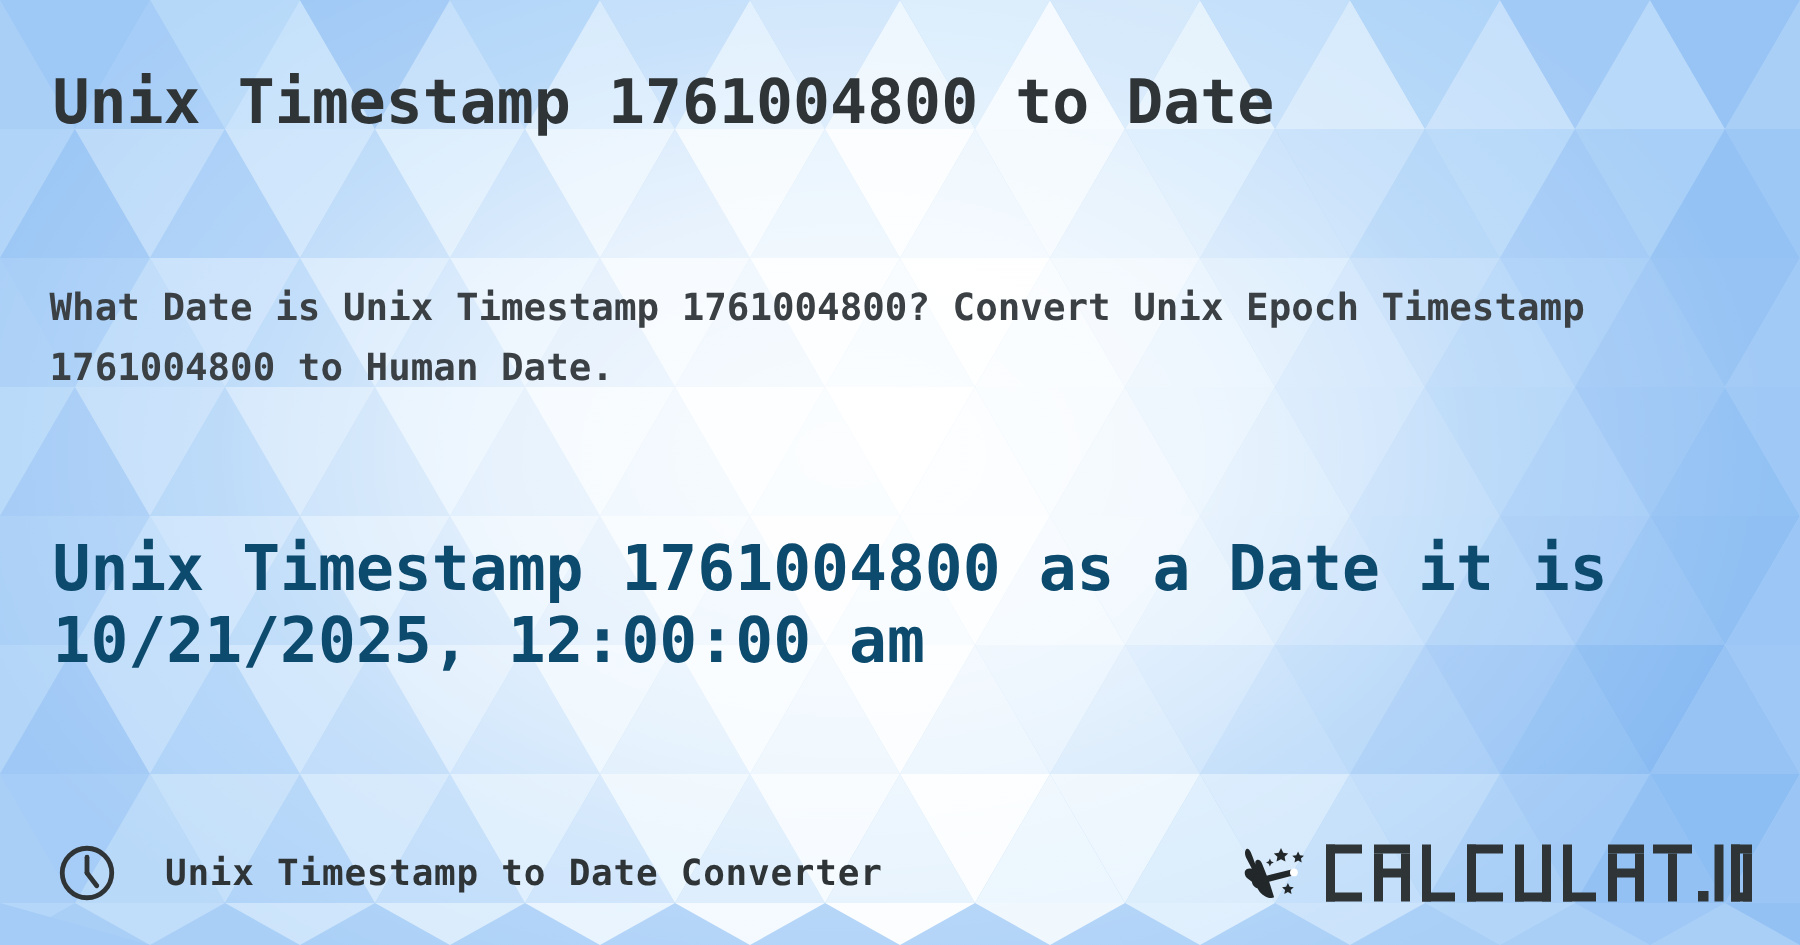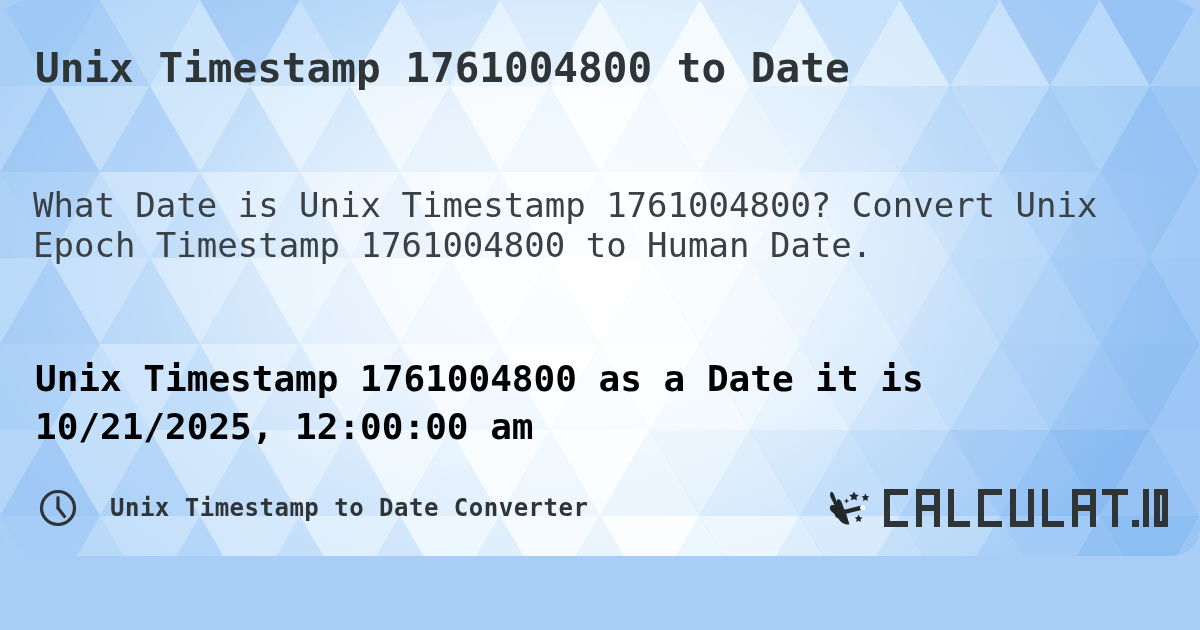--- a/index.html
+++ b/index.html
@@ -5,23 +5,22 @@
   * { margin:0; padding:0; box-sizing:border-box; }
   html,body { width:1200px; height:630px; overflow:hidden; }
   body {
     font-family:"DejaVu Sans Mono", monospace;
     background:#a8cef7;
     position:relative;
   }
 
   #card {
     position:absolute; inset:0;
-    width:1200px; height:556px;
+    width:1200px; height:630px;
     overflow:hidden;
-    border-radius:28px;
   }
 
   
   #bg-poly {
     position:absolute; inset:0;
     width:1200px; height:630px;
     z-index:0;
   }
   #bg-glow {
     position:absolute; inset:0;
@@ -46,34 +45,34 @@
     font-weight:bold;
     color:#2f3437;
     letter-spacing:0px;
     white-space:nowrap;
   }
 
   .description {
     position:absolute;
     left:33px; top:185px;
     width:1135px;
-    font-size:34px;
+    font-size:25px;
     line-height:40px;
-    font-weight:normal;
+    font-weight:bold;
     color:#3a4044;
   }
 
   .result {
     position:absolute;
     left:35px; top:355px;
     width:1130px;
-    font-size:36px;
+    font-size:42px;
     line-height:48px;
     font-weight:bold;
-    color:#000000;
+    color:#0c4a6e;
   }
 
   
   .footer {
     position:absolute;
     left:0; right:0; bottom:0;
     height:90px;
   }
 
   .footer-left {

